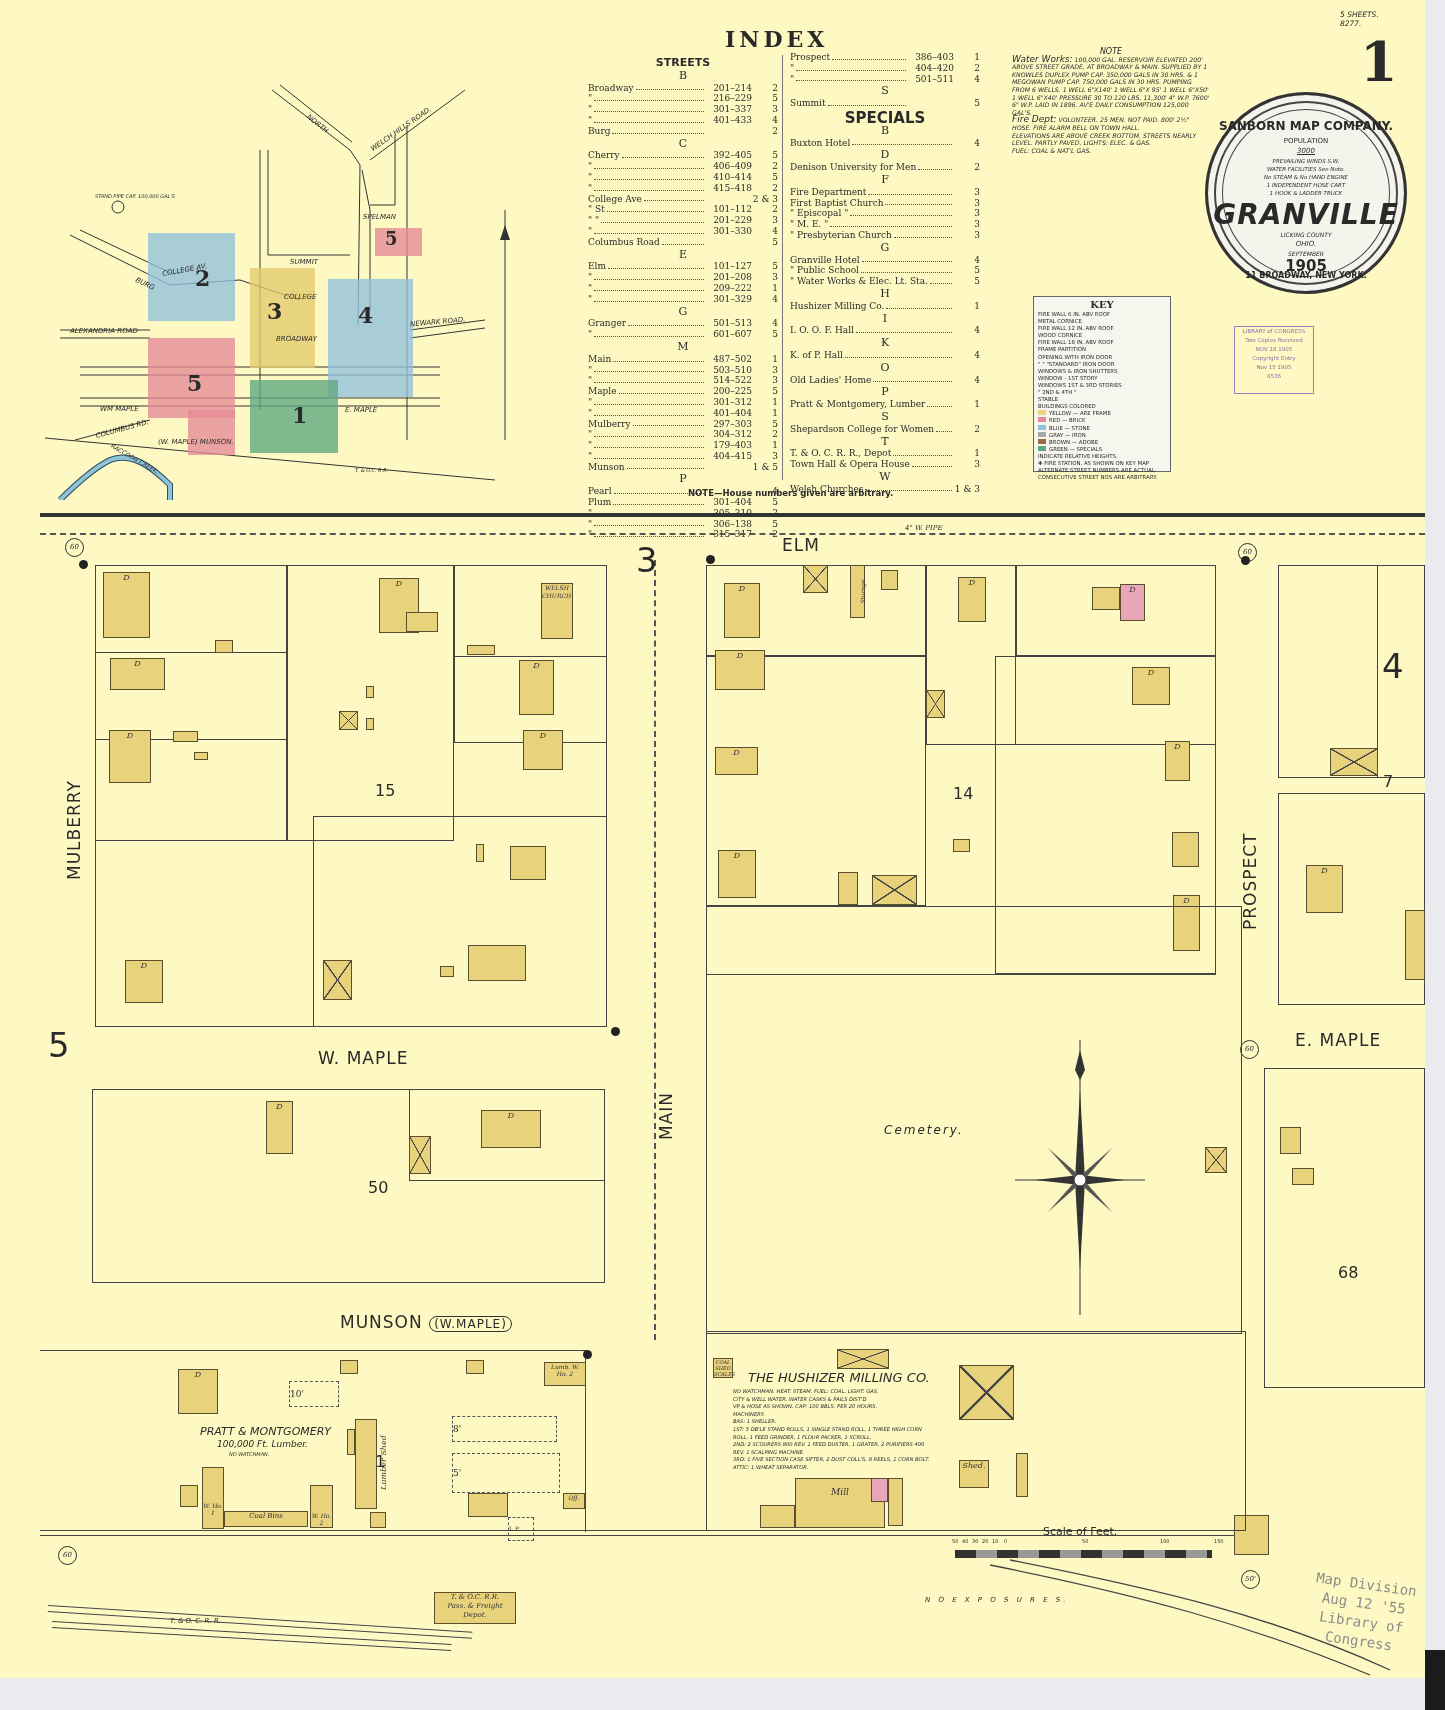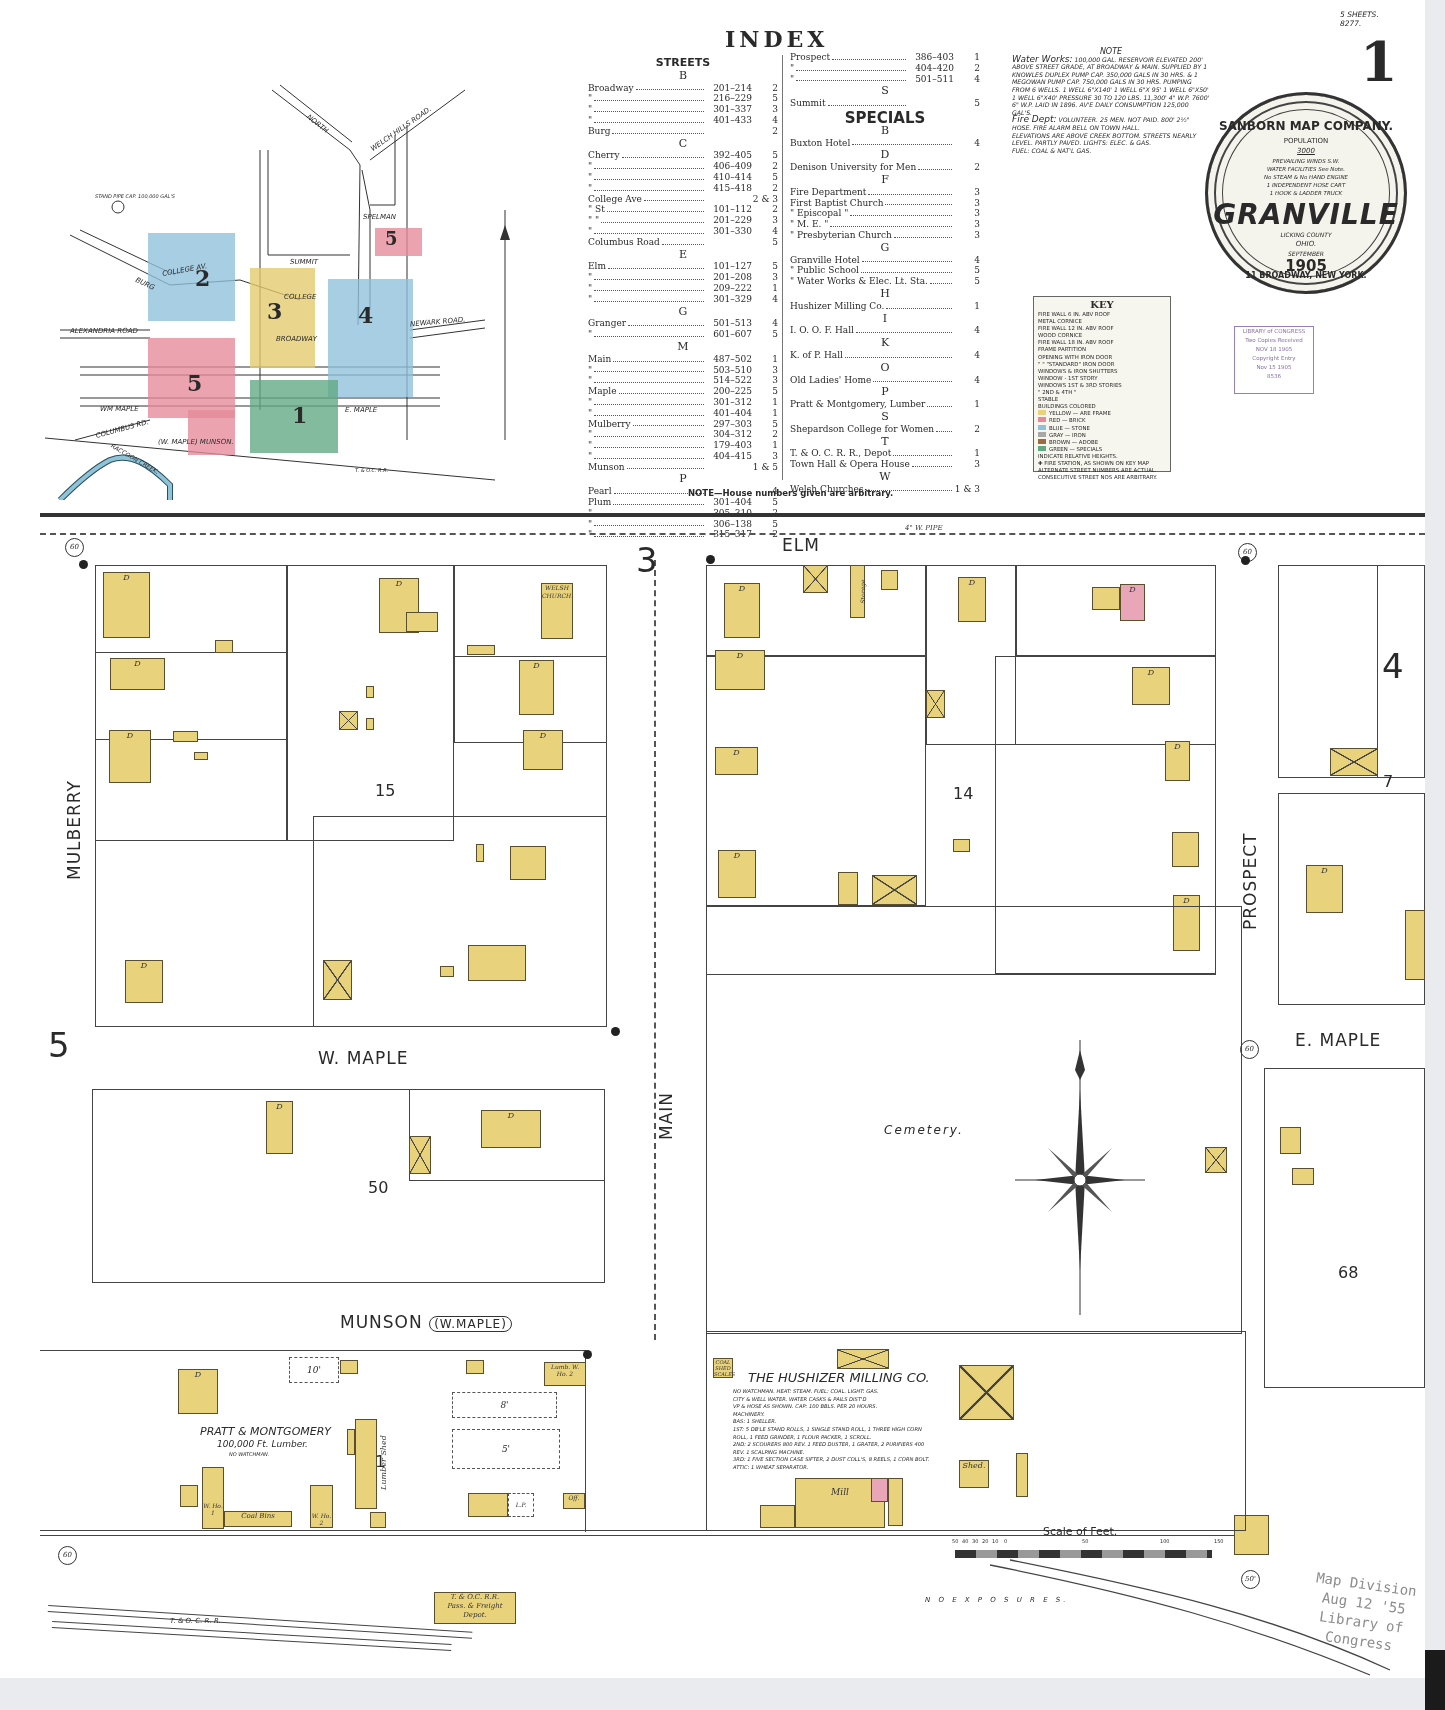--- a/index.html
+++ b/index.html
@@ -1,17 +1,17 @@
 <!DOCTYPE html>
 <html><head>
 <meta charset="utf-8">
 <style>
   html,body{margin:0;padding:0;}
   body{width:1445px;height:1710px;background:#e9ebee;position:relative;overflow:hidden;font-family:"DejaVu Serif",serif;color:#2a2a2a;}
-  .sheet{position:absolute;left:0;top:0;width:1425px;height:1678px;background:#ffffff;}
+  .sheet{position:absolute;left:0;top:0;width:1425px;height:1678px;background:#fef9c3;}
   .edge{position:absolute;left:1425px;top:1650px;width:20px;height:60px;background:#1b1b1b;}
   
   .idx-title{position:absolute;left:725px;top:26px;font-family:"DejaVu Serif",serif;font-weight:bold;font-size:22px;letter-spacing:4px;}
   .idx-col{position:absolute;font-size:9px;line-height:10.8px;}
   .idx-col .hd{font-family:"DejaVu Sans",sans-serif;font-weight:bold;text-align:center;font-size:11px;margin:2px 0;}
   .idx-col .big{font-size:15px;margin:4px 0 2px;}
   .idx-col .letter{text-align:center;font-size:11px;margin:2px 0 1px;}
   .row{display:flex;white-space:nowrap;}
   .row .nm{flex:0 0 auto;}
   .row .dots{flex:1 1 auto;overflow:hidden;border-bottom:1px dotted #555;margin:0 2px 3px;}
@@ -42,21 +42,21 @@
   .z-green{background:#5fa882;}
   .znum{position:absolute;font-family:"DejaVu Serif",serif;font-weight:bold;font-size:22px;}
   .kmlbl{position:absolute;font-family:"DejaVu Sans",sans-serif;font-style:italic;font-size:7px;text-transform:uppercase;white-space:nowrap;}
   
   .hr-main{position:absolute;left:40px;top:513px;width:1385px;height:3px;background:#333;border-bottom:1px solid #333;}
   .pipe{position:absolute;left:40px;top:533px;width:1385px;border-top:2px dashed #555;}
   .lot{position:absolute;border:1.4px solid #444;box-sizing:border-box;}
   .bld{position:absolute;background:#e8d27c;border:1px solid #5a5030;box-sizing:border-box;font-size:8px;font-style:italic;text-align:center;color:#333;}
   .bld.pink{background:#e9a6b8;}
   .bld.x{background:linear-gradient(to top right,transparent 48%,#444 49%,#444 51%,transparent 52%),linear-gradient(to top left,transparent 48%,#444 49%,#444 51%,transparent 52%),#e8d27c;}
-  .dash{position:absolute;border:1.3px dashed #555;box-sizing:border-box;font-size:9px;font-style:italic;text-align:center;}
+  .dash{position:absolute;border:1.3px dashed #555;box-sizing:border-box;font-size:9px;margin-top:24px;}
   .street{position:absolute;font-family:"DejaVu Sans",sans-serif;font-size:17px;letter-spacing:1px;white-space:nowrap;}
   .street.v{transform:rotate(-90deg);transform-origin:left top;}
   .blocknum{position:absolute;font-family:"DejaVu Sans",sans-serif;font-size:16px;}
   .adj{position:absolute;font-family:"DejaVu Sans",sans-serif;font-size:34px;}
   .small{position:absolute;font-size:7px;font-style:italic;color:#333;white-space:nowrap;}
   .label{position:absolute;font-family:"DejaVu Sans",sans-serif;font-style:italic;white-space:nowrap;}
   .circle{position:absolute;width:17px;height:17px;border:1px solid #333;border-radius:50%;font-size:7px;text-align:center;line-height:17px;font-style:italic;}
   .hydrant{position:absolute;width:9px;height:9px;border-radius:50%;background:#222;}
   .rail{position:absolute;height:5px;border-top:1.2px solid #444;border-bottom:1.2px solid #444;transform-origin:left center;}
   .scale{position:absolute;left:955px;top:1550px;width:257px;height:8px;background:repeating-linear-gradient(to right,#333 0 21px,#999 21px 42px);}
@@ -626,21 +626,21 @@
   <div class="bld" style="left:544px;top:1362px;width:42px;height:24px;font-size:6px;"><span>Lumb. W. Ho. 2</span></div>
   <div class="dash" style="left:452px;top:1392px;width:105px;height:26px;line-height:24px;">8'</div>
   <div class="dash" style="left:452px;top:1429px;width:108px;height:40px;line-height:38px;">5'</div>
   <div class="label" style="left:200px;top:1425px;font-size:11px;">PRATT &amp; MONTGOMERY</div>
   <div class="label" style="left:217px;top:1439px;font-size:9px;">100,000 Ft. Lumber.</div>
   <div class="label" style="left:229px;top:1451px;font-size:5px;">NO WATCHMAN.</div>
   <div class="bld" style="left:347px;top:1429px;width:8px;height:26px;"></div>
   <div class="bld" style="left:355px;top:1419px;width:22px;height:90px;"><span style="display:inline-block;transform:rotate(-90deg);margin-top:38px;white-space:nowrap;">Lumber Shed</span></div>
   <div class="bld" style="left:370px;top:1512px;width:16px;height:16px;"></div>
   <div class="bld" style="left:202px;top:1467px;width:22px;height:62px;font-size:6px;padding-top:34px;"><span>W. Ho. 1</span></div>
-  <div class="bld" style="left:224px;top:1511px;width:68px;height:16px;font-size:7px;"><span>Coal Bins</span></div>
+  <div class="bld" style="left:224px;top:1511px;width:84px;height:16px;font-size:7px;"><span>Coal Bins</span></div>
   <div class="bld" style="left:180px;top:1485px;width:18px;height:22px;"></div>
   <div class="bld" style="left:310px;top:1485px;width:23px;height:43px;font-size:6px;padding-top:26px;"><span>W. Ho. 2</span></div>
   <div class="bld" style="left:468px;top:1493px;width:40px;height:24px;"></div>
   <div class="dash" style="left:508px;top:1493px;width:26px;height:24px;font-size:6px;line-height:22px;"><span>L.P.</span></div>
   <div class="bld" style="left:563px;top:1493px;width:22px;height:16px;font-size:6px;"><span>Off.</span></div>
   <div class="bld" style="left:434px;top:1592px;width:82px;height:32px;font-size:7px;line-height:9px;">
       <div>T. &amp; O.C. R.R.</div>
       <div>Pass. &amp; Freight Depot.</div>
     </div>
   <div class="rail" style="left:48px;top:1605px;width:425px;transform:rotate(3.6deg);"></div>

